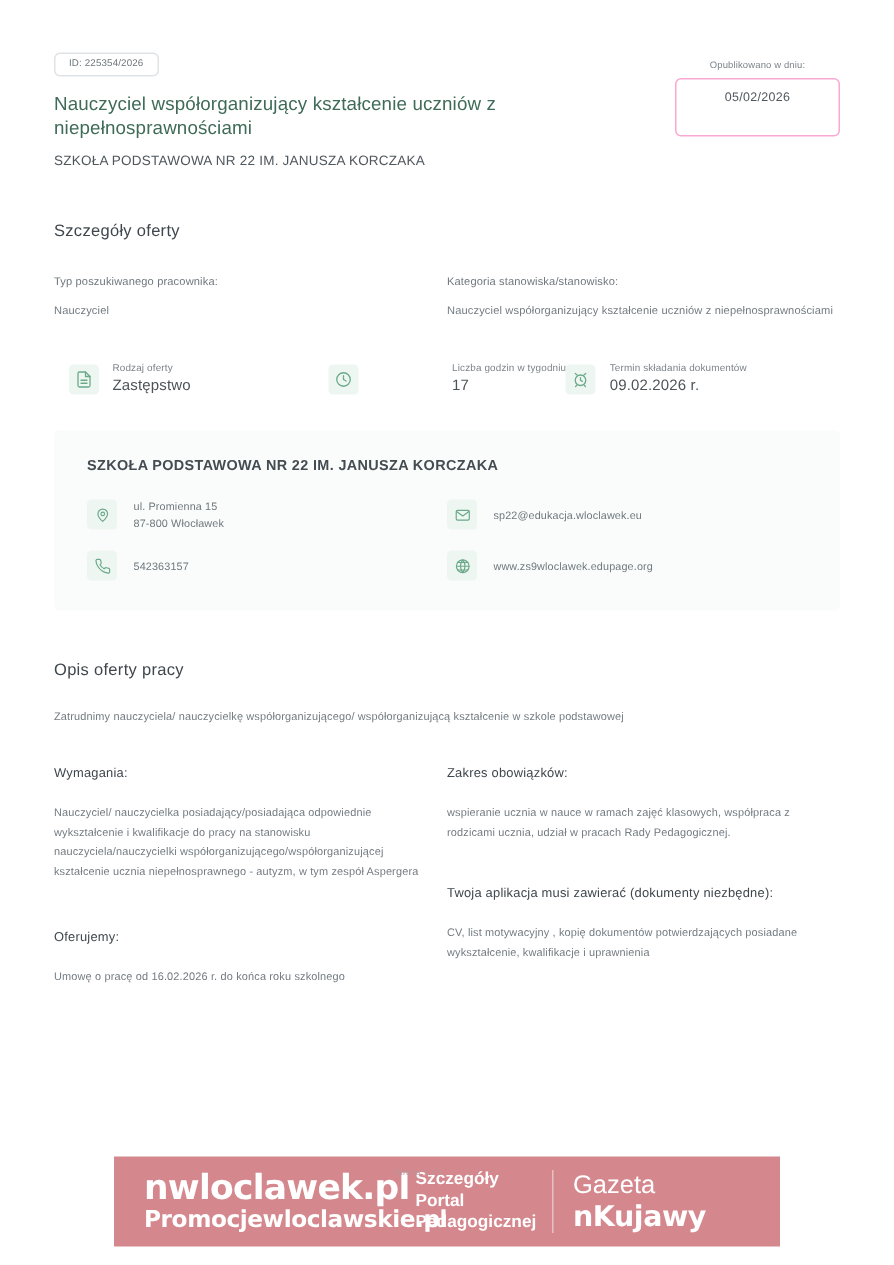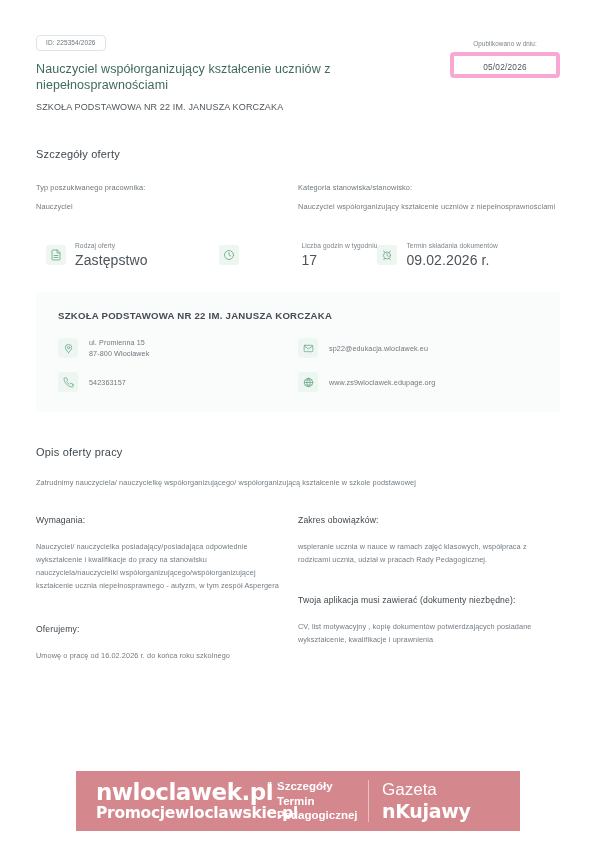--- a/index.html
+++ b/index.html
@@ -62,23 +62,23 @@
   }
   .publish-label {
     font-size: 6.3px;
     color: #7b848a;
     letter-spacing: .1px;
     margin-bottom: 5px;
     display: block;
   }
   .publish-date {
     display: block;
-    border: 4px solid #f9a8d4;
+    border: 1px solid #f9a8d4;
     border-radius: 4px;
-    padding: 6px 0 2px;
+    padding: 6px 0 21px;
     font-size: 8.3px;
     color: #4f575d;
     background: #fff;
     letter-spacing: .2px;
   }
 
   
   .section-title {
     font-size: 11px;
     color: #3f474d;
@@ -133,21 +133,21 @@
     flex: 0 0 auto;
   }
   .icon-box svg { display: block; }
   .info-text-label {
     font-size: 6.6px;
     color: #7b848a;
     margin: 0 0 3px;
     letter-spacing: .1px;
   }
   .info-text-value {
-    font-size: 14px;
+    font-size: 10px;
     color: #4c5459;
     margin: 0;
     letter-spacing: .1px;
   }
 
   
   .school-card {
     margin-top: 24px;
     background: #fafcfb;
     border-radius: 3px;
@@ -460,21 +460,21 @@
     </div>
   </div>
 
   <div class="footer-banner">
     <div class="fb-left">
       <span class="fb-l1">nwloclawek.pl</span>
       <span class="fb-l2">Promocjewloclawskie.pl</span>
     </div>
     <div class="fb-mid">
       <span>Szczegóły</span>
-      <span>Termin</span>
+      <span>Portal</span>
       <span>Pedagogicznej</span>
     </div>
     <div class="fb-divider"></div>
     <div class="fb-right">
       <span class="fb-r1">Gazeta</span>
       <span class="fb-r2">nKujawy</span>
     </div>
   </div>
   <div class="watermark">Strona 1 z 1</div>
 

